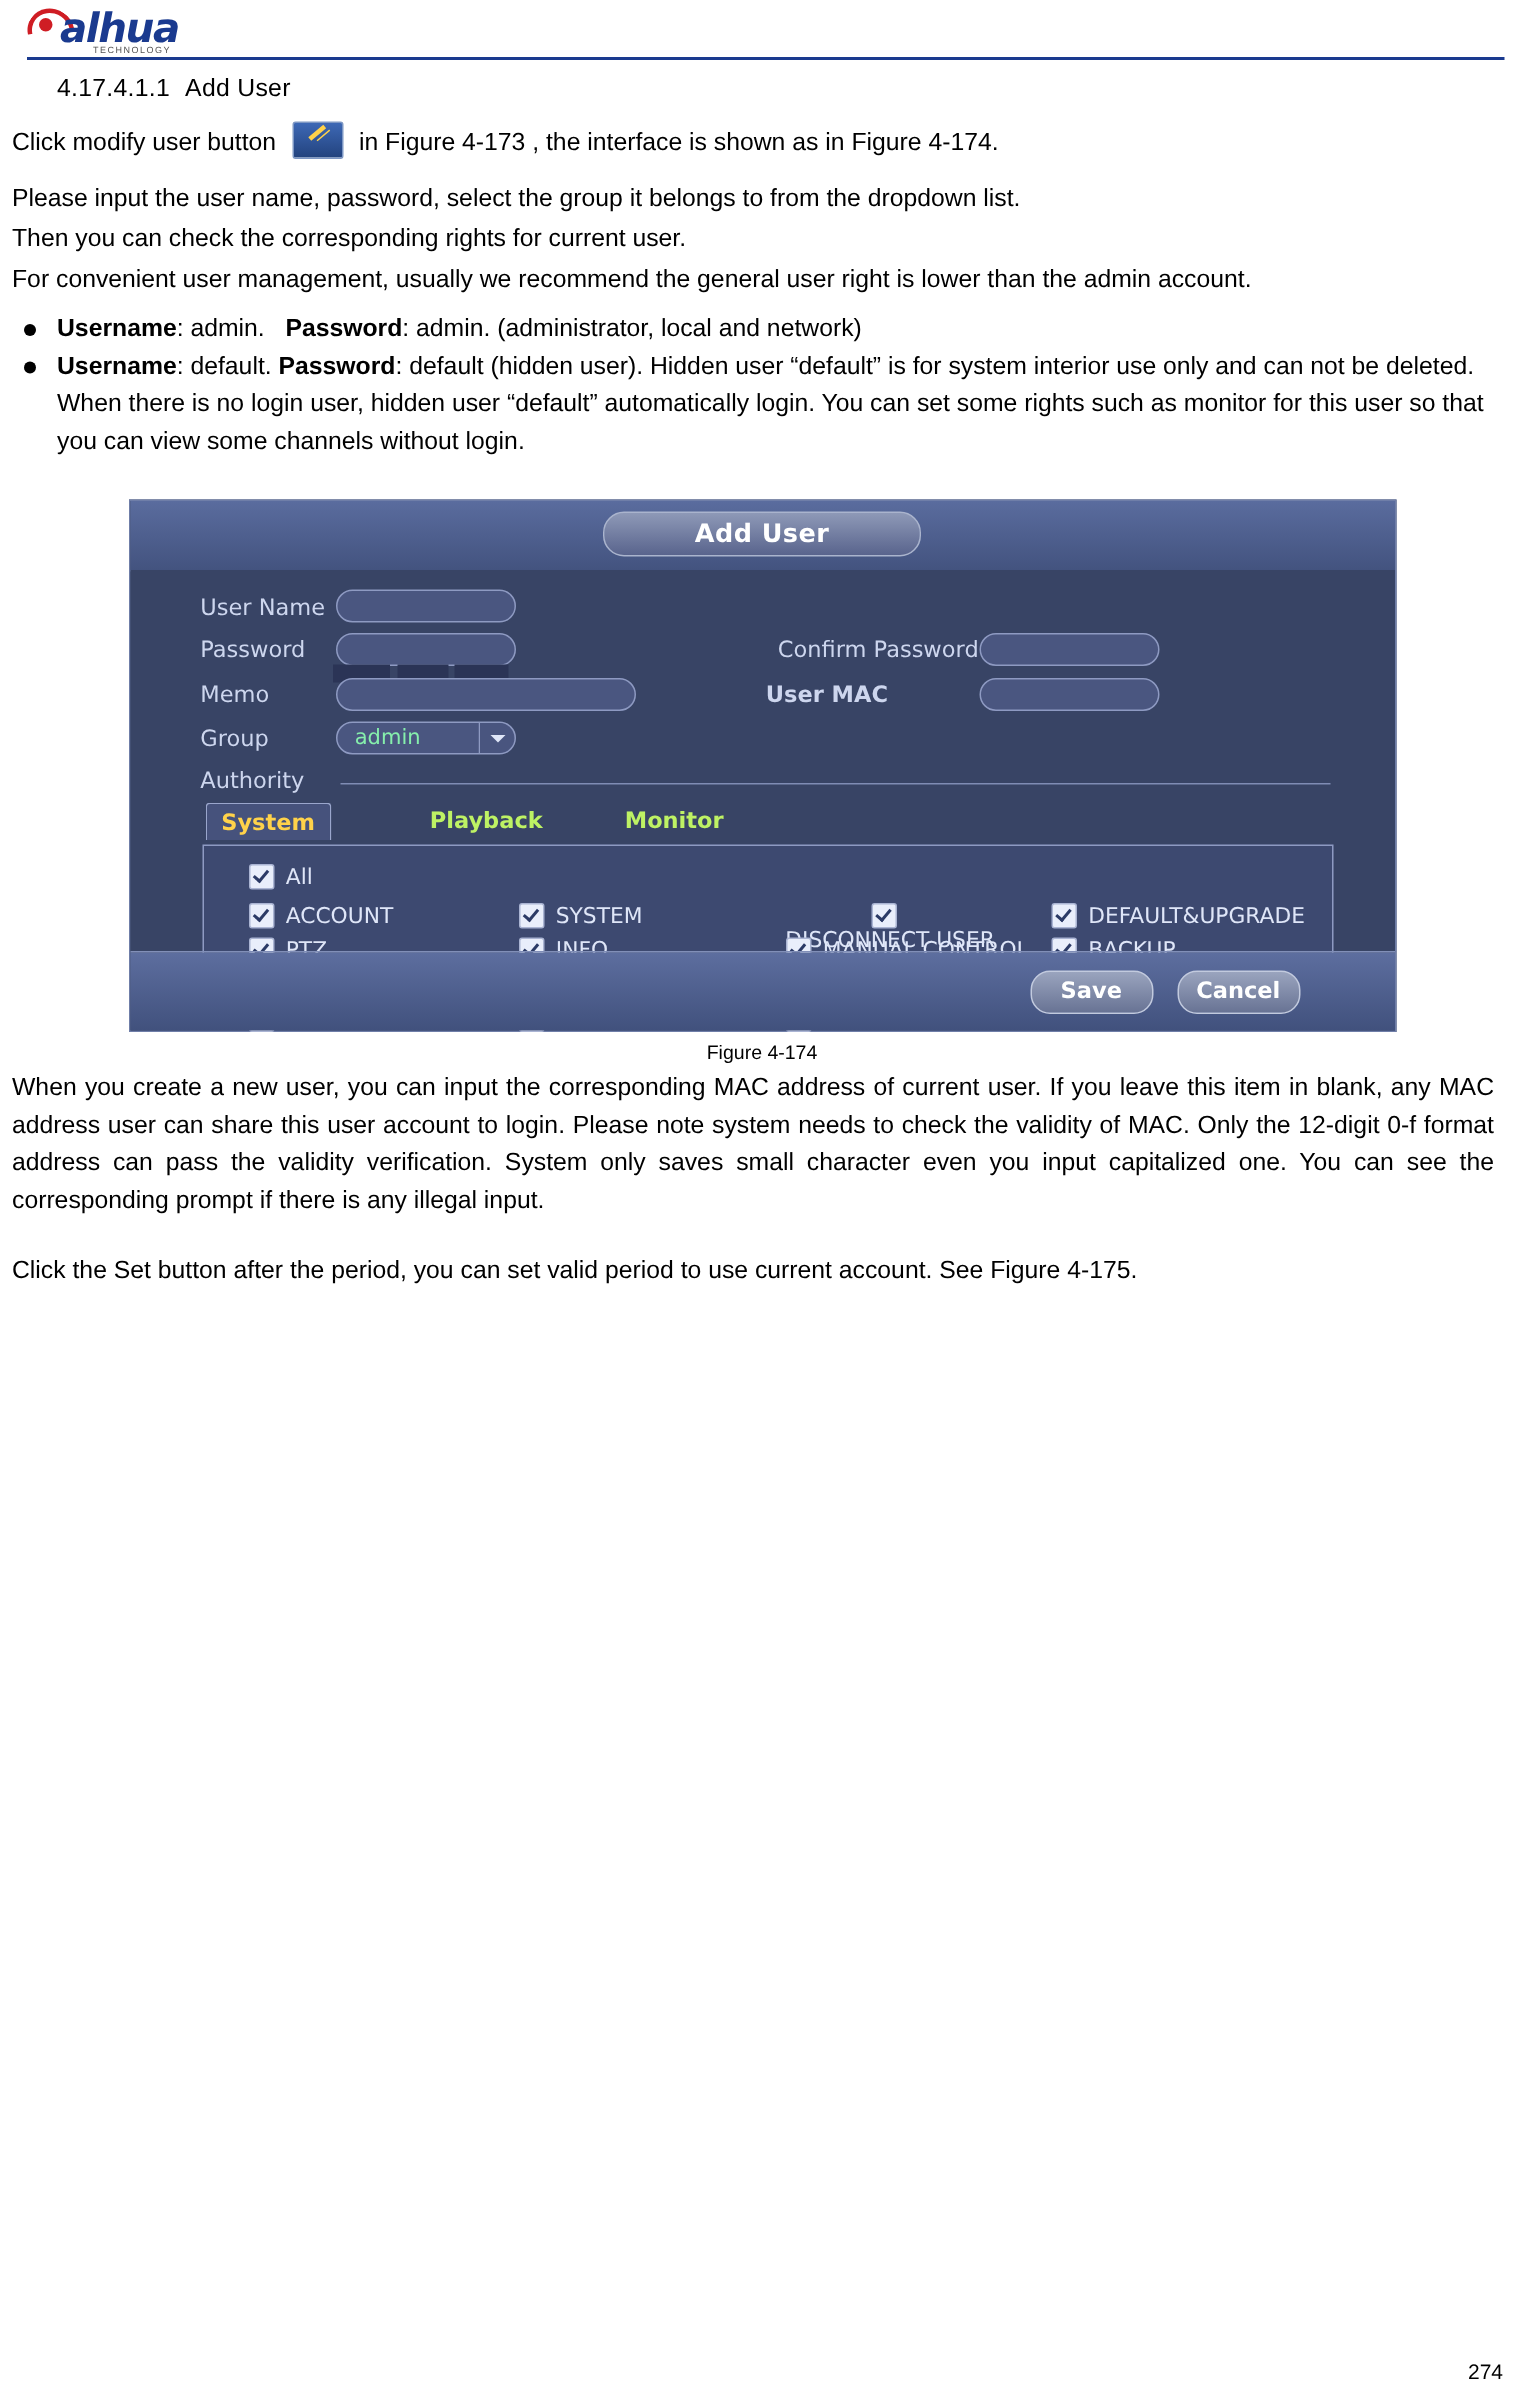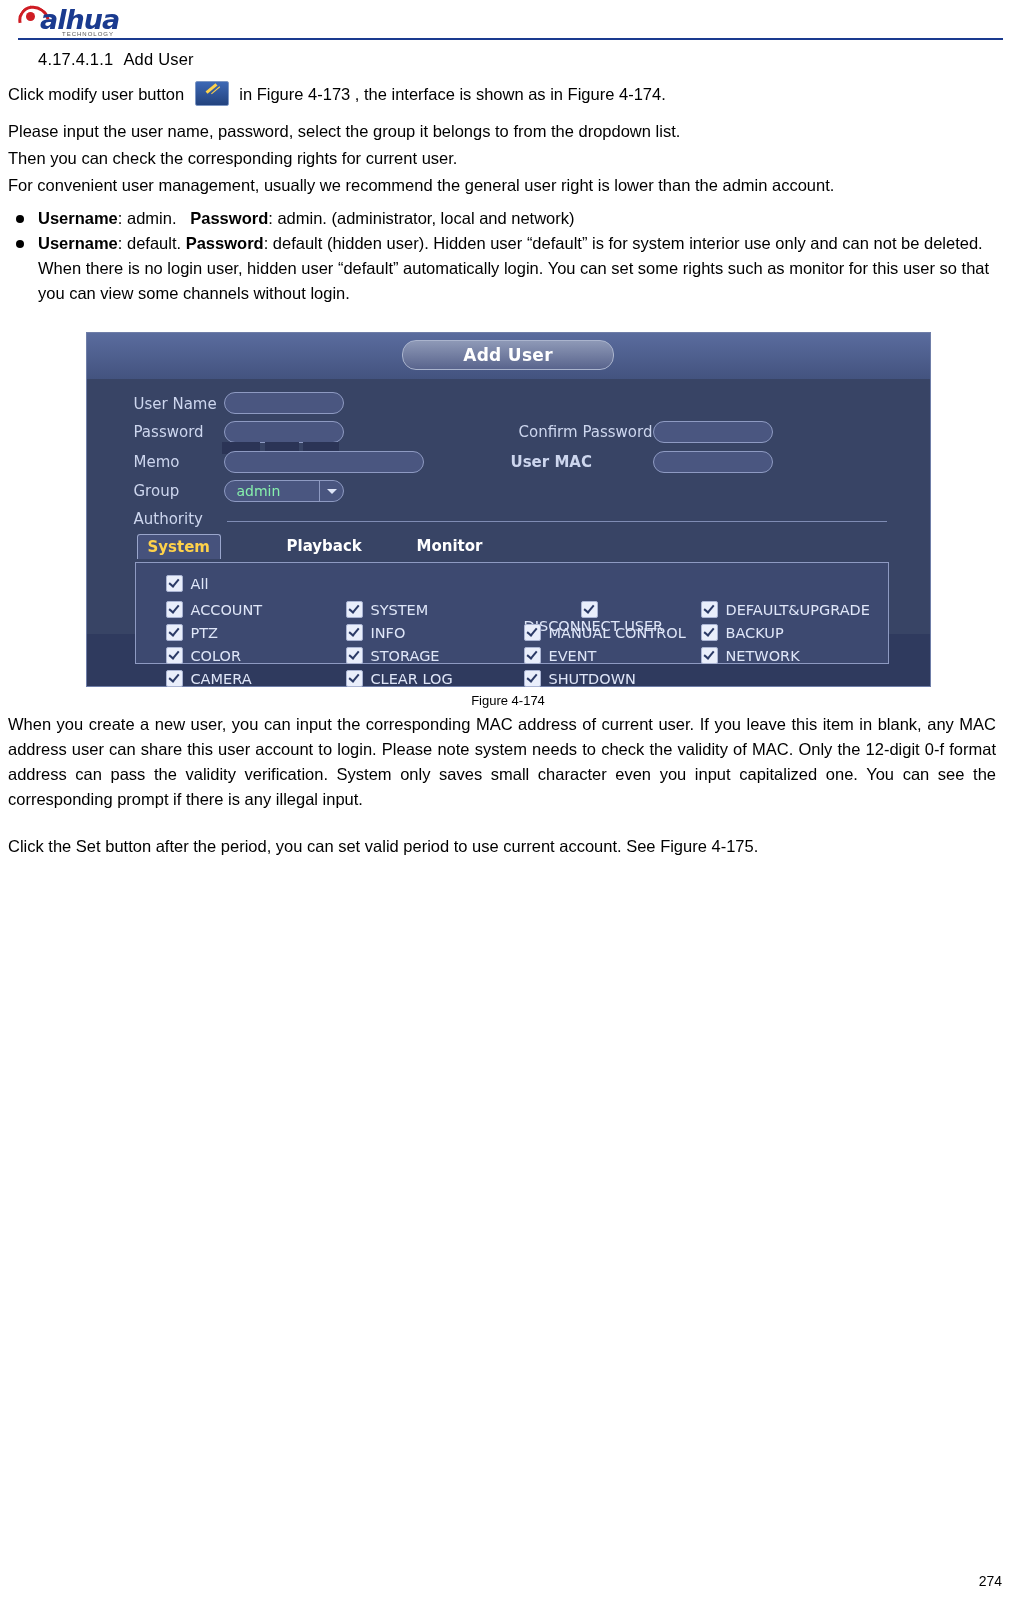--- a/index.html
+++ b/index.html
@@ -256,21 +256,21 @@
     left: 130px;
     top: 185px;
     width: 760px;
     height: 26px;
   }
   .tab {
     position: absolute;
     top: 0;
     font-size: 15px;
     font-weight: bold;
-    color: #ffffff;
+    color: #bef264;
     padding: 3px 10px;
   }
   .tab.active {
     background: #46527c;
     border: 1px solid #9aa6cc;
     border-bottom: none;
     color: #ffd24a;
     border-radius: 3px 3px 0 0;
   }
   .panel {
@@ -500,20 +500,24 @@
               <span>CLEAR LOG</span>
           </div>
           <div class="chk-row" style="left:388px; top:107px;">
             <span class="chk"></span>
               <span>SHUTDOWN</span>
           </div>
 
         </div>
       </div>
 
+      <div class="dlg-footer">
+        <div class="btn" style="left:600px; width:80px;">Save</div>
+        <div class="btn" style="left:698px; width:80px;">Cancel</div>
+      </div>
     </div>
   </div>
 
   <div class="fig-caption">Figure 4-174</div>
 
   <p class="para justified" style="margin-top:4px;">When you create a new user, you can input the corresponding MAC address of current user. If you leave this item in blank, any MAC address user can share this user account to login. Please note system needs to check the validity of MAC. Only the 12-digit 0-f format address can pass the validity verification. System only saves small character even you input capitalized one. You can see the corresponding prompt if there is any illegal input.</p>
   <p class="para justified" style="margin-top:22px;">Click the Set button after the period, you can set valid period to use current account. See Figure 4-175.</p>
 
 </div>
 

